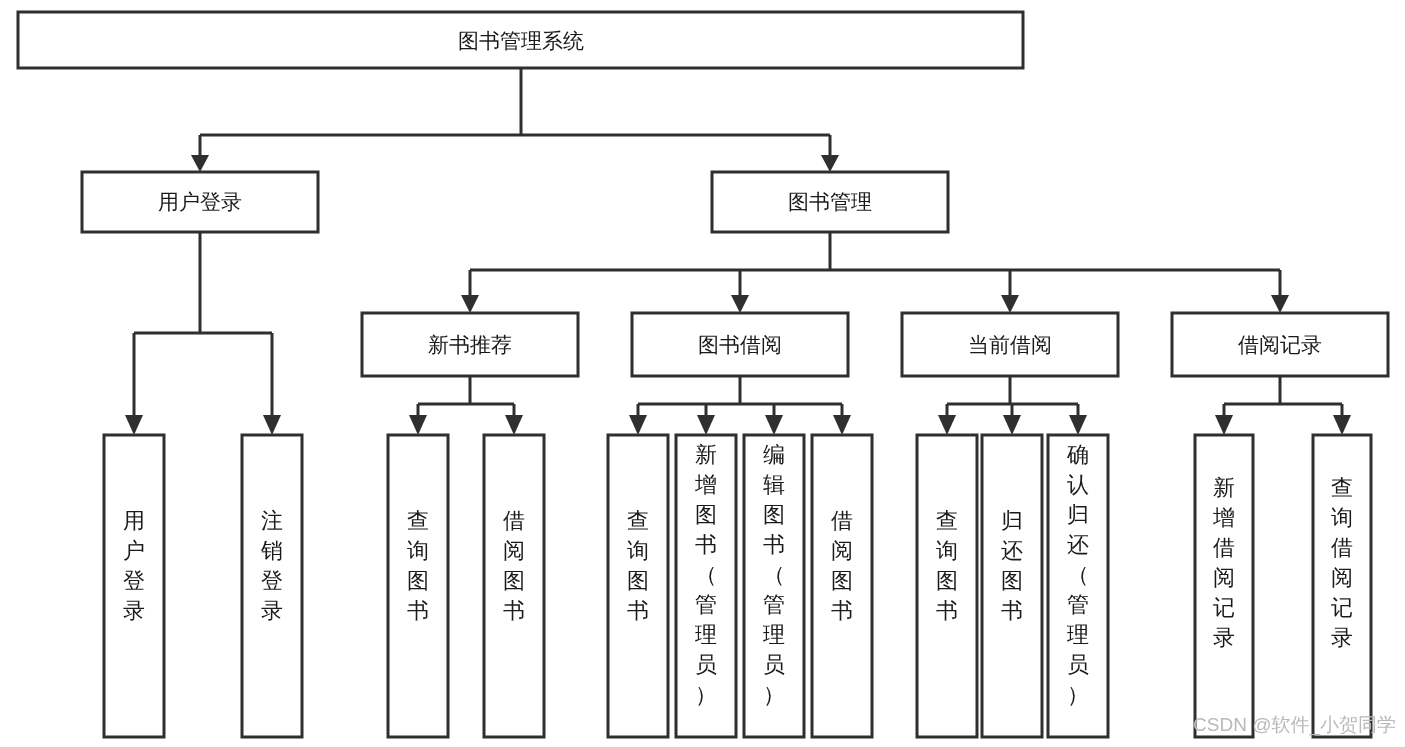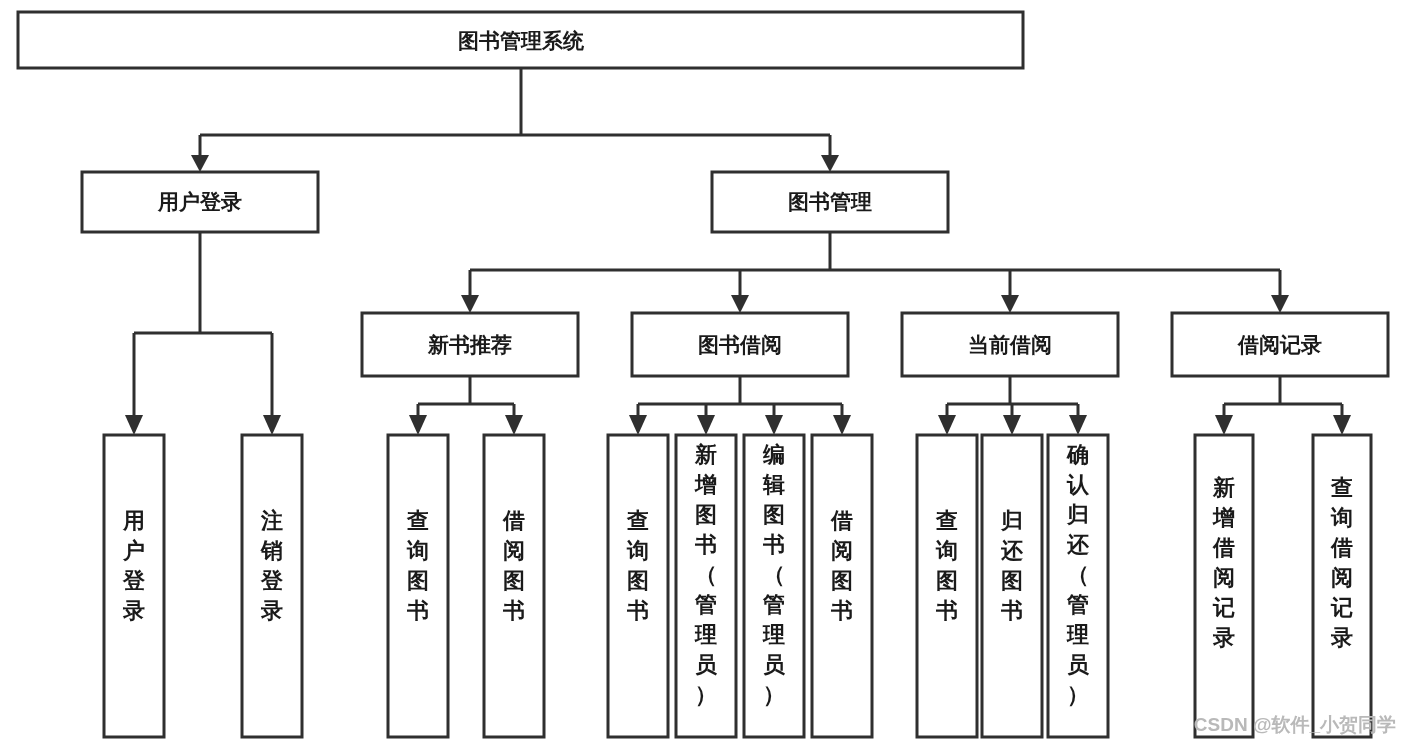--- a/index.html
+++ b/index.html
@@ -10,21 +10,20 @@
   }
   body {
     font-family: "Liberation Sans", "DejaVu Sans", sans-serif;
   }
   #diagram-root {
     position: relative;
     width: 1405px;
     height: 747px;
     background: #ffffff;
     overflow: hidden;
-    font-weight: bold;
   }
   svg.diagram-canvas {
     position: absolute;
     left: 0;
     top: 0;
     width: 1405px;
     height: 747px;
     display: block;
   }
   .node-rect {

